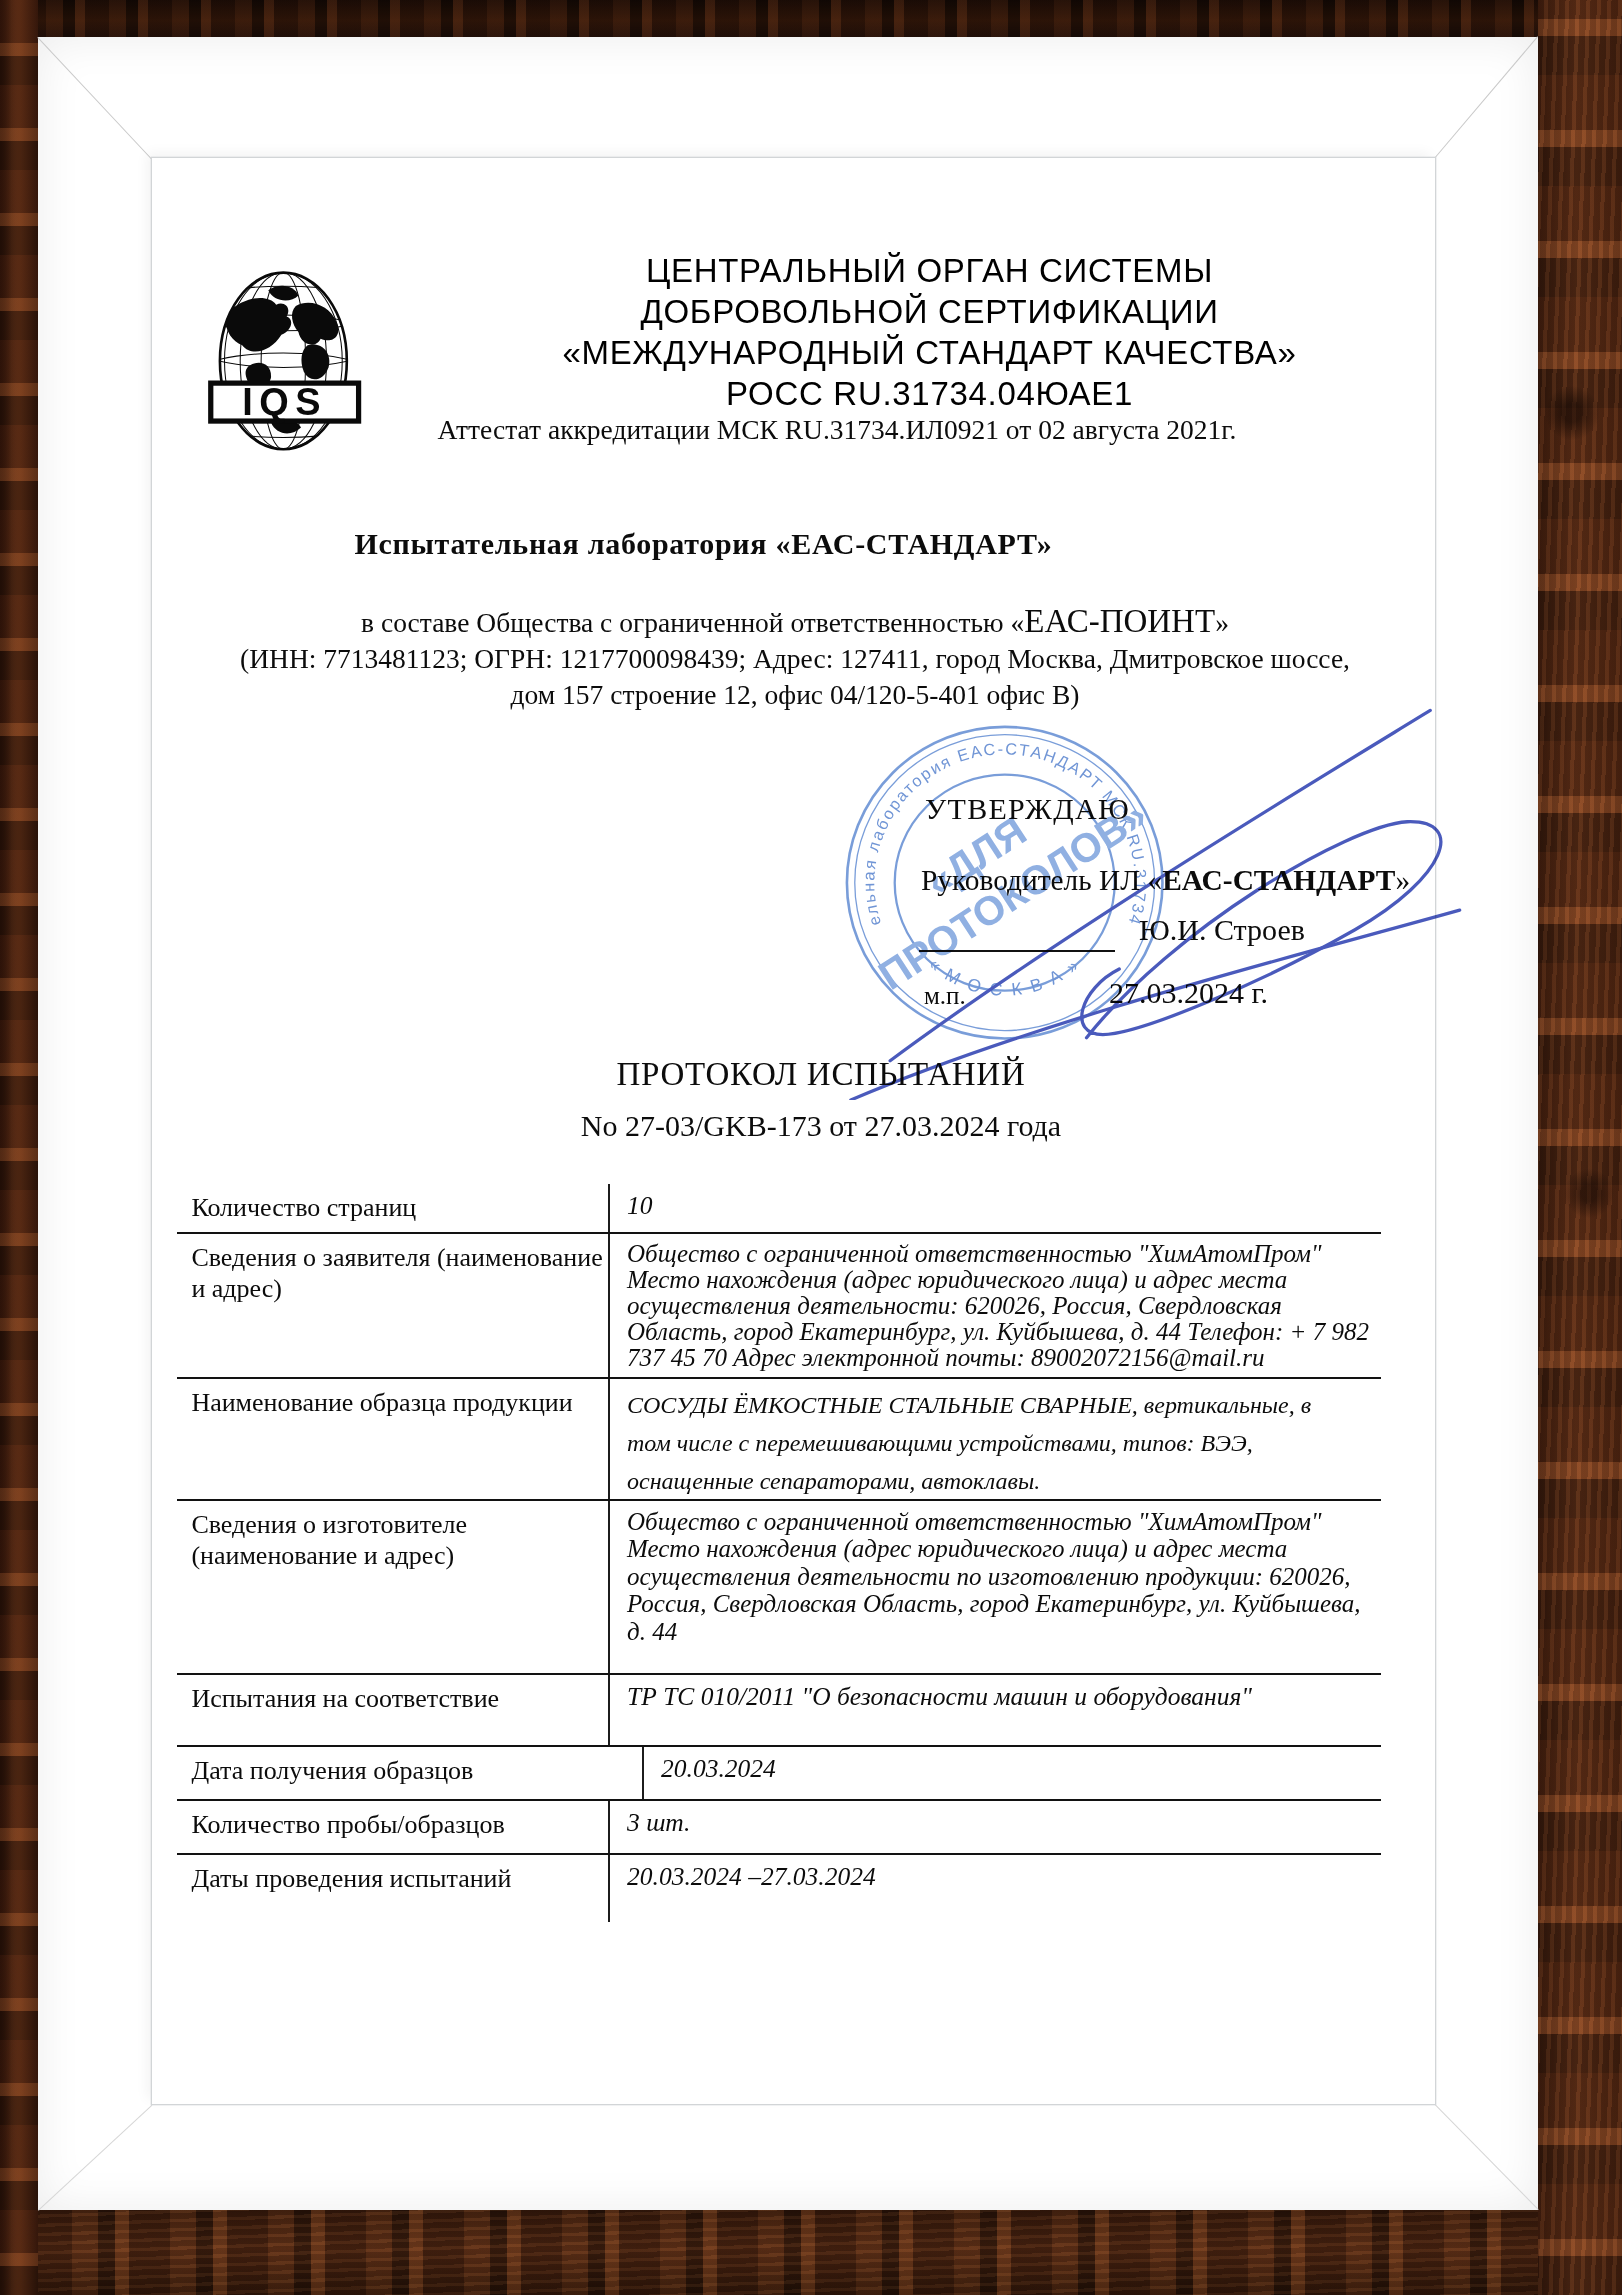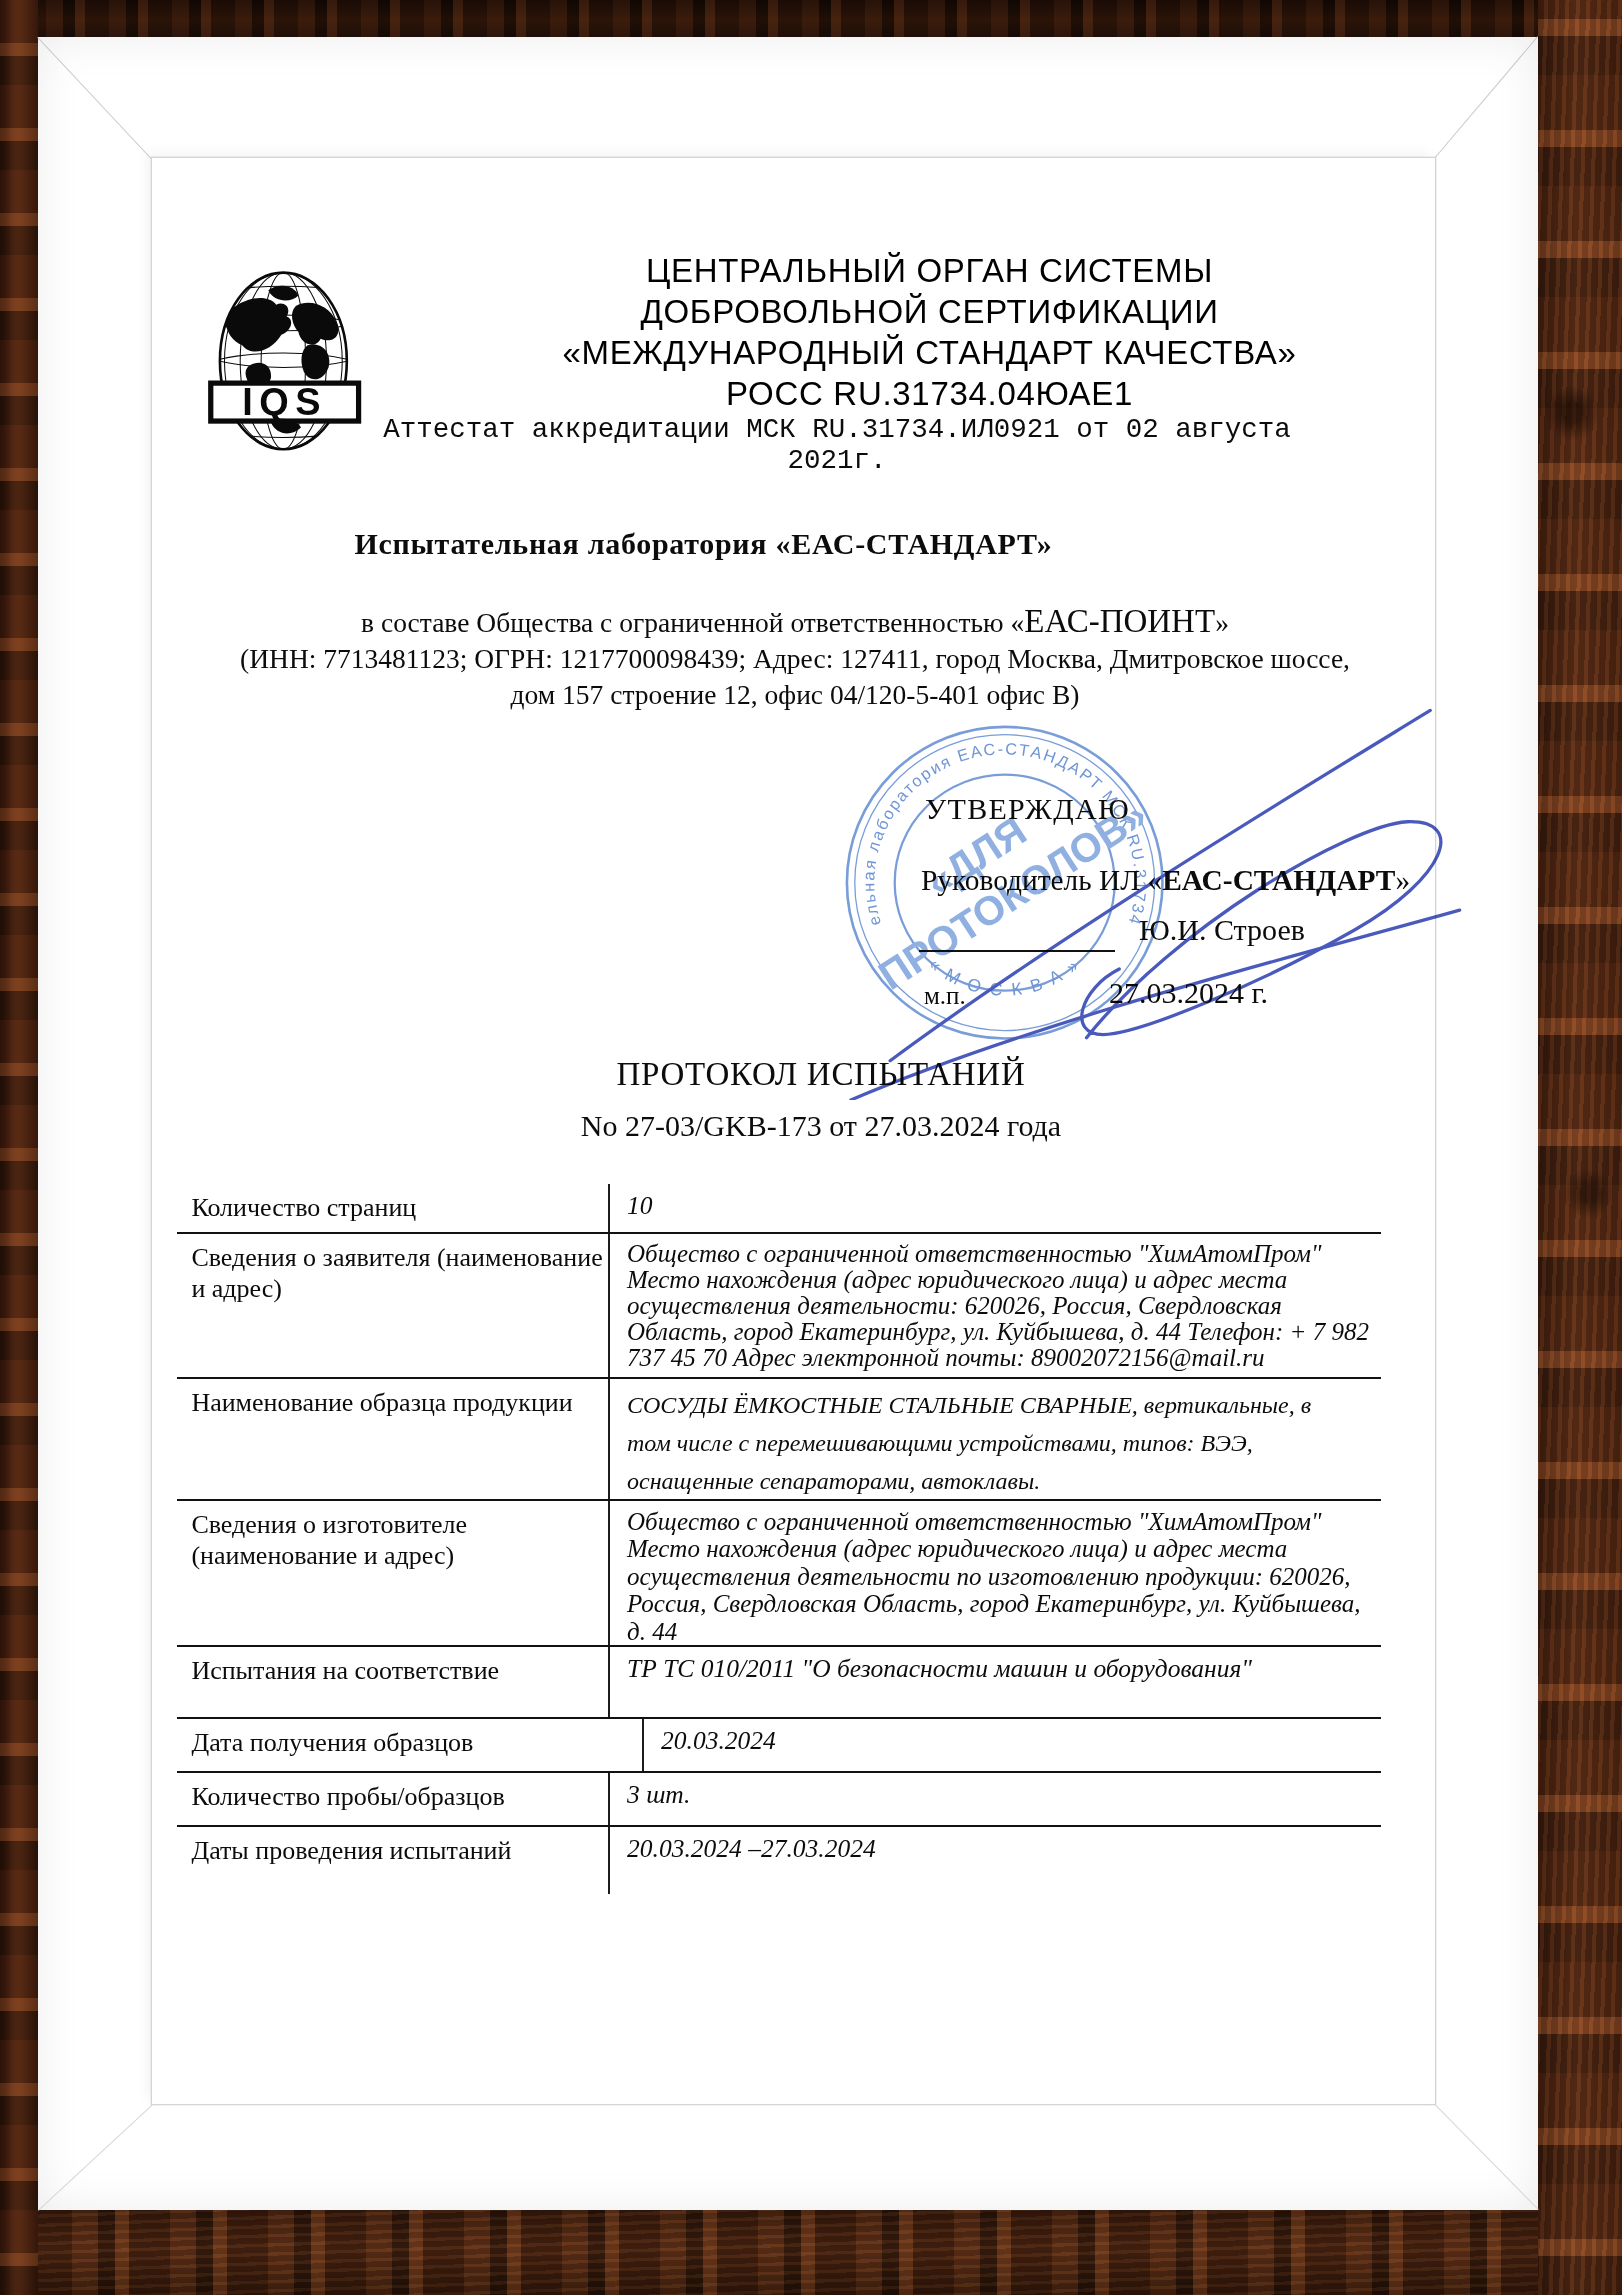--- a/index.html
+++ b/index.html
@@ -41,21 +41,21 @@
   .m-br{left:1538px;top:2210px;width:148px;transform:rotate(-134.5deg);background:#d6d6d6;}
 
   
   .paper{left:152px;top:158px;width:1283px;height:1946px;background:#ffffff;
          box-shadow:0 0 0 1.3px #d2d5d7, -5.2px -5.2px 11.8px rgba(0,0,0,.05);}
 
   
   .hdr-lines{left:406px;top:250px;width:1047px;text-align:center;
     font-family:"Liberation Sans","DejaVu Sans",sans-serif;font-size:33px;line-height:41px;letter-spacing:0.7px;color:#000;}
   .attestat{left:353px;top:414px;width:968px;text-align:center;
-    font-family:Liberation Mono, monospace;font-size:27.5px;}
+    font-family:Liberation Serif, serif;font-size:27.5px;}
 
   
   .lab-title{left:180px;top:527px;width:1047px;text-align:center;font-weight:bold;font-size:30px;letter-spacing:0.7px;}
   .composition{left:183px;top:603px;width:1224px;text-align:center;font-size:27.5px;line-height:36px;}
   .composition .org{font-weight:normal;font-size:33px;margin-top:29px;}
 
   
   .approve{left:925px;top:792px;font-weight:normal;font-size:30px;letter-spacing:1.3px;z-index:2;}
   .position-line{left:921px;top:864px;font-size:29.4px;z-index:2;}
   .position-line .org{font-weight:bold;}
@@ -70,21 +70,21 @@
   .protocol .t1{font-size:33px;letter-spacing:0.7px;}
   .protocol .t2{font-size:30px;margin-top:15.7px;}
 
   
   .tbl{left:177px;top:1184px;width:1204px;}
   .row{display:flex;box-sizing:border-box;border-top:2.6px solid #121212;}
   .row.first{border-top:none;}
   .cell-l{width:431px;box-sizing:border-box;padding:7.9px 5.2px 0 14.4px;font-size:26px;line-height:31px;white-space:pre-line;}
   .cell-r{flex:1;box-sizing:border-box;border-left:2px solid #1c1c1c;padding:6.5px 0 0 17px;
           font-style:italic;font-size:25.5px;line-height:30px;white-space:pre;overflow:visible;}
-  .r1{height:48px;} .r2{height:145px;} .r3{height:122px;} .r4{height:146px;justify-content:center;} .r5{height:92px;}
+  .r1{height:48px;} .r2{height:145px;} .r3{height:122px;} .r4{height:174px;justify-content:center;} .r5{height:92px;}
   .r6{height:72px;} .r7{height:54px;gap:34px;} .r8{height:54px;} .r9{height:69px;}
   .r2 .cell-r{font-size:25px;line-height:26px;}
   .r3 .cell-r{font-size:24px;line-height:38px;}
   .r4 .cell-r{font-size:25px;line-height:27.5px;}
   .r5 .cell-l{font-size:27.5px;line-height:34px;}
 </style>
 </head>
 <body>
 
 <div class="wood wood-top"></div>

